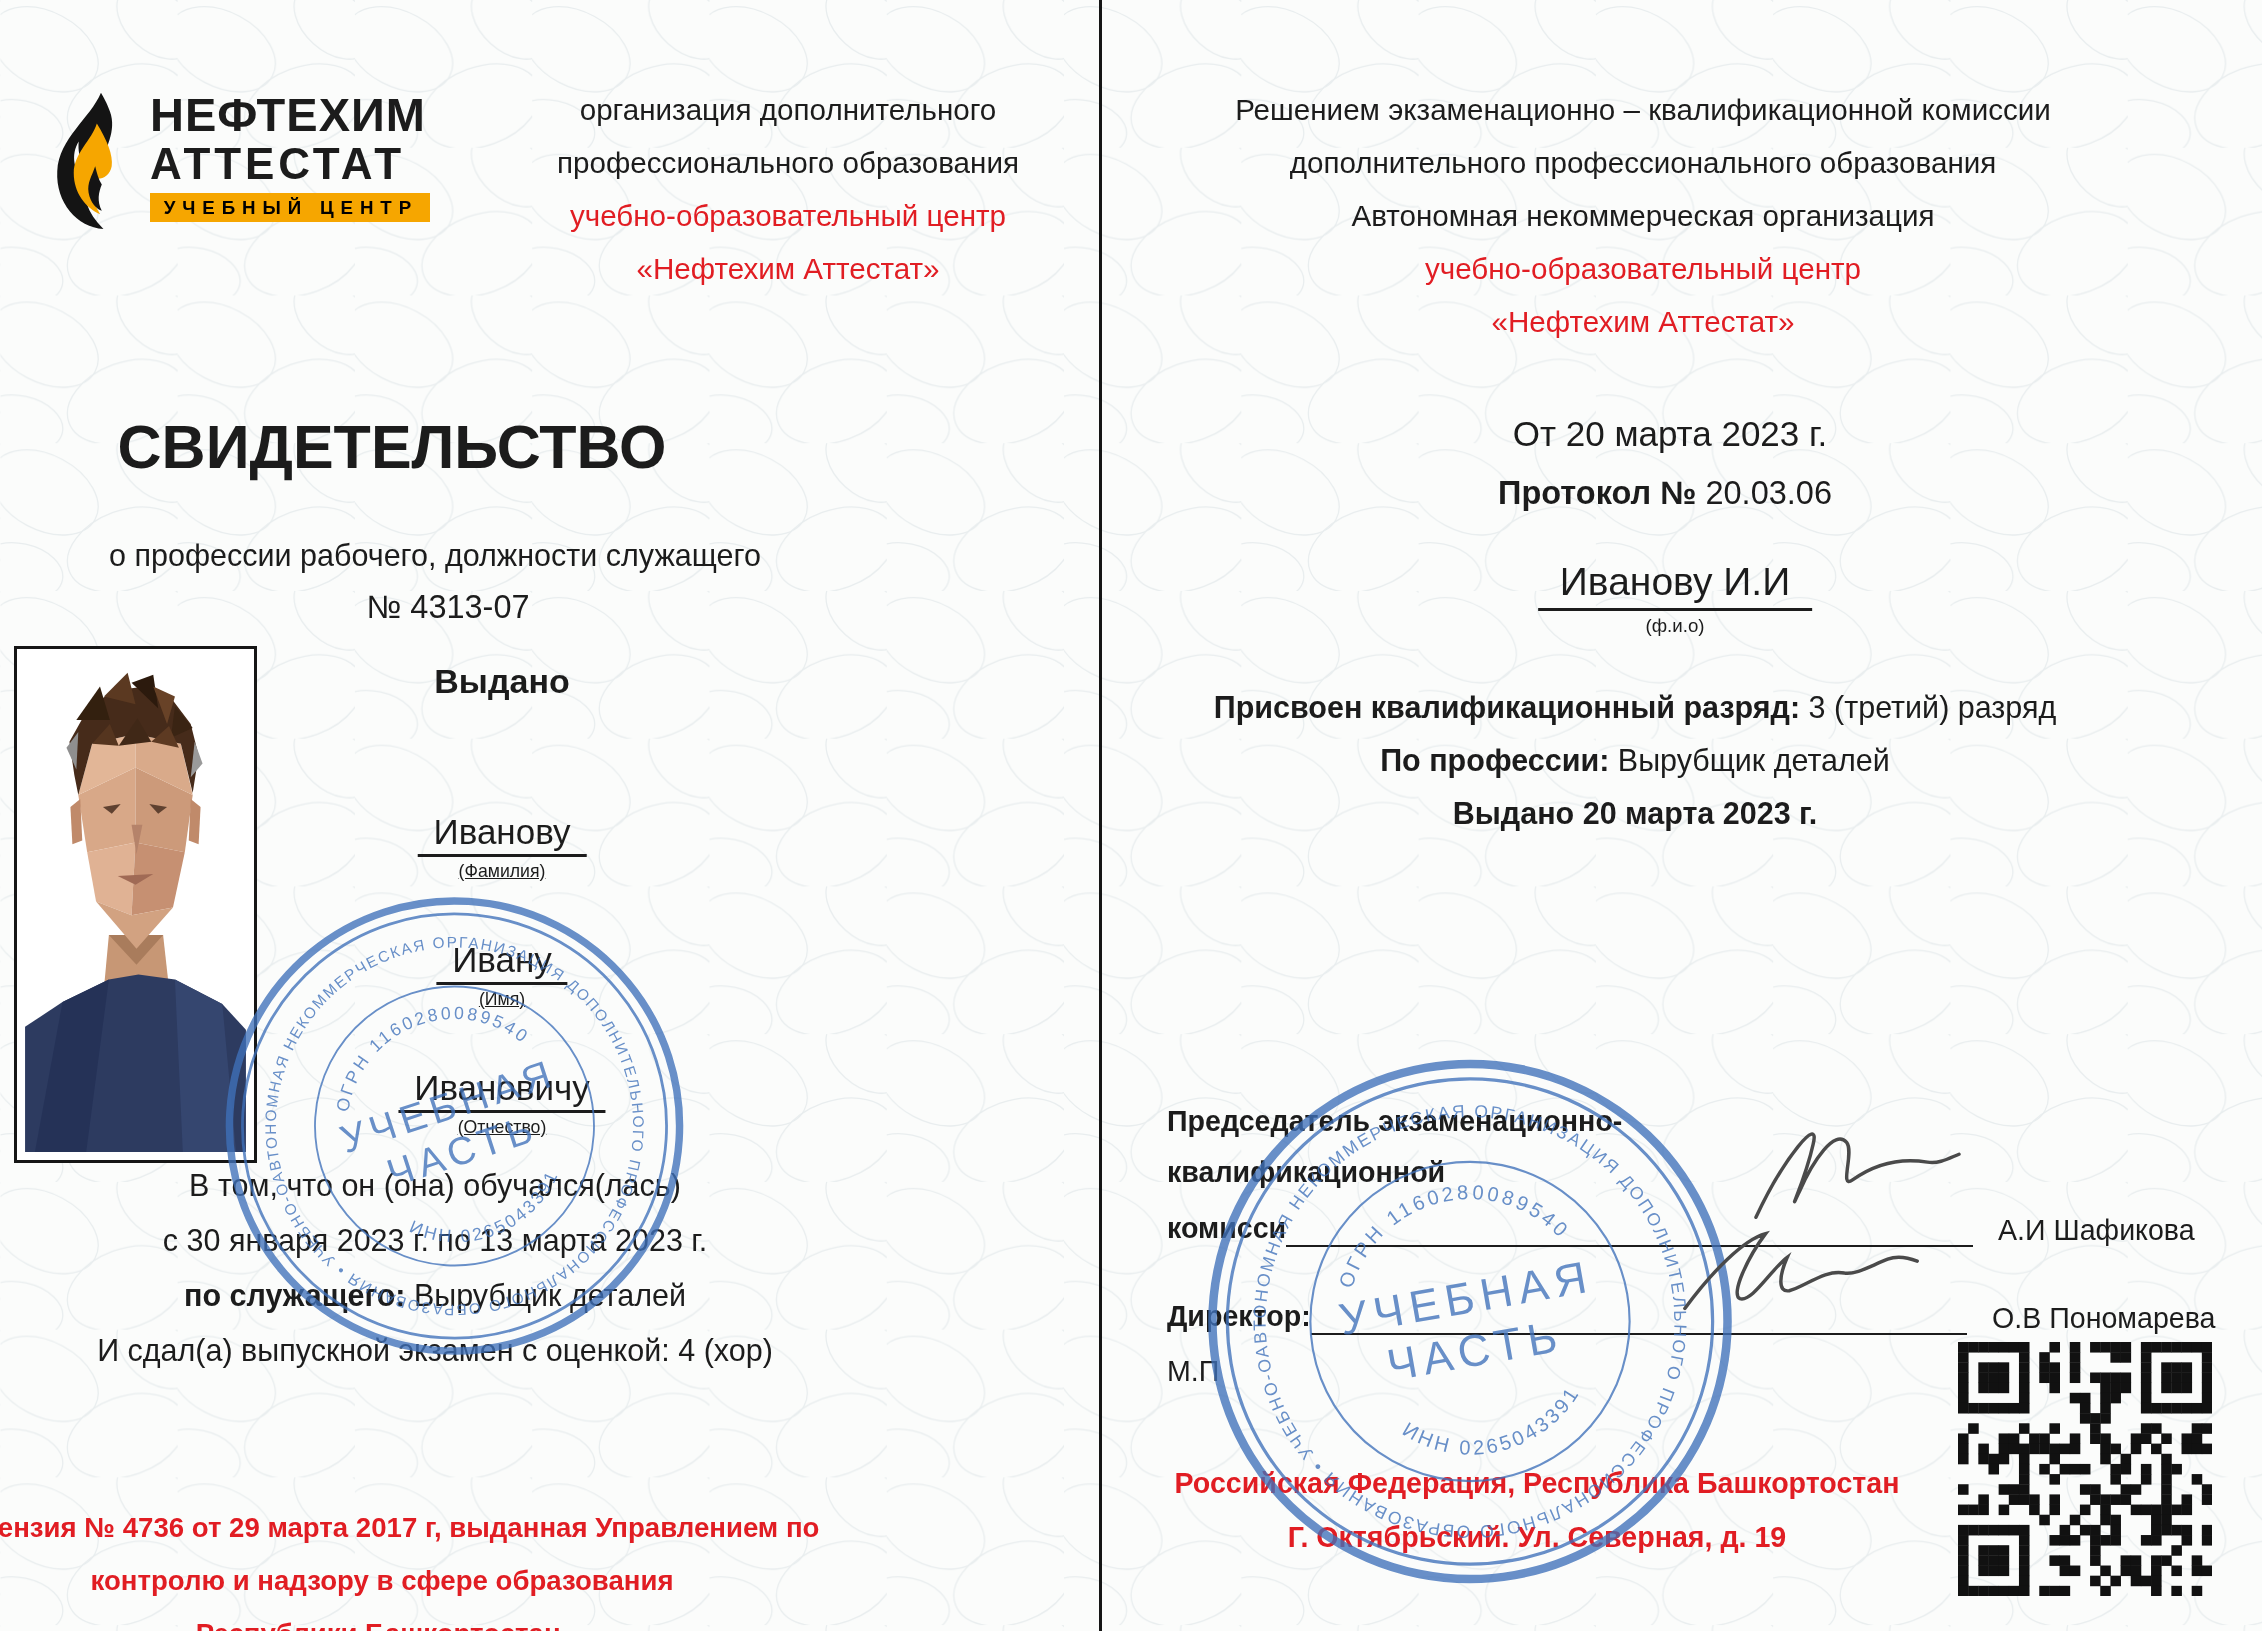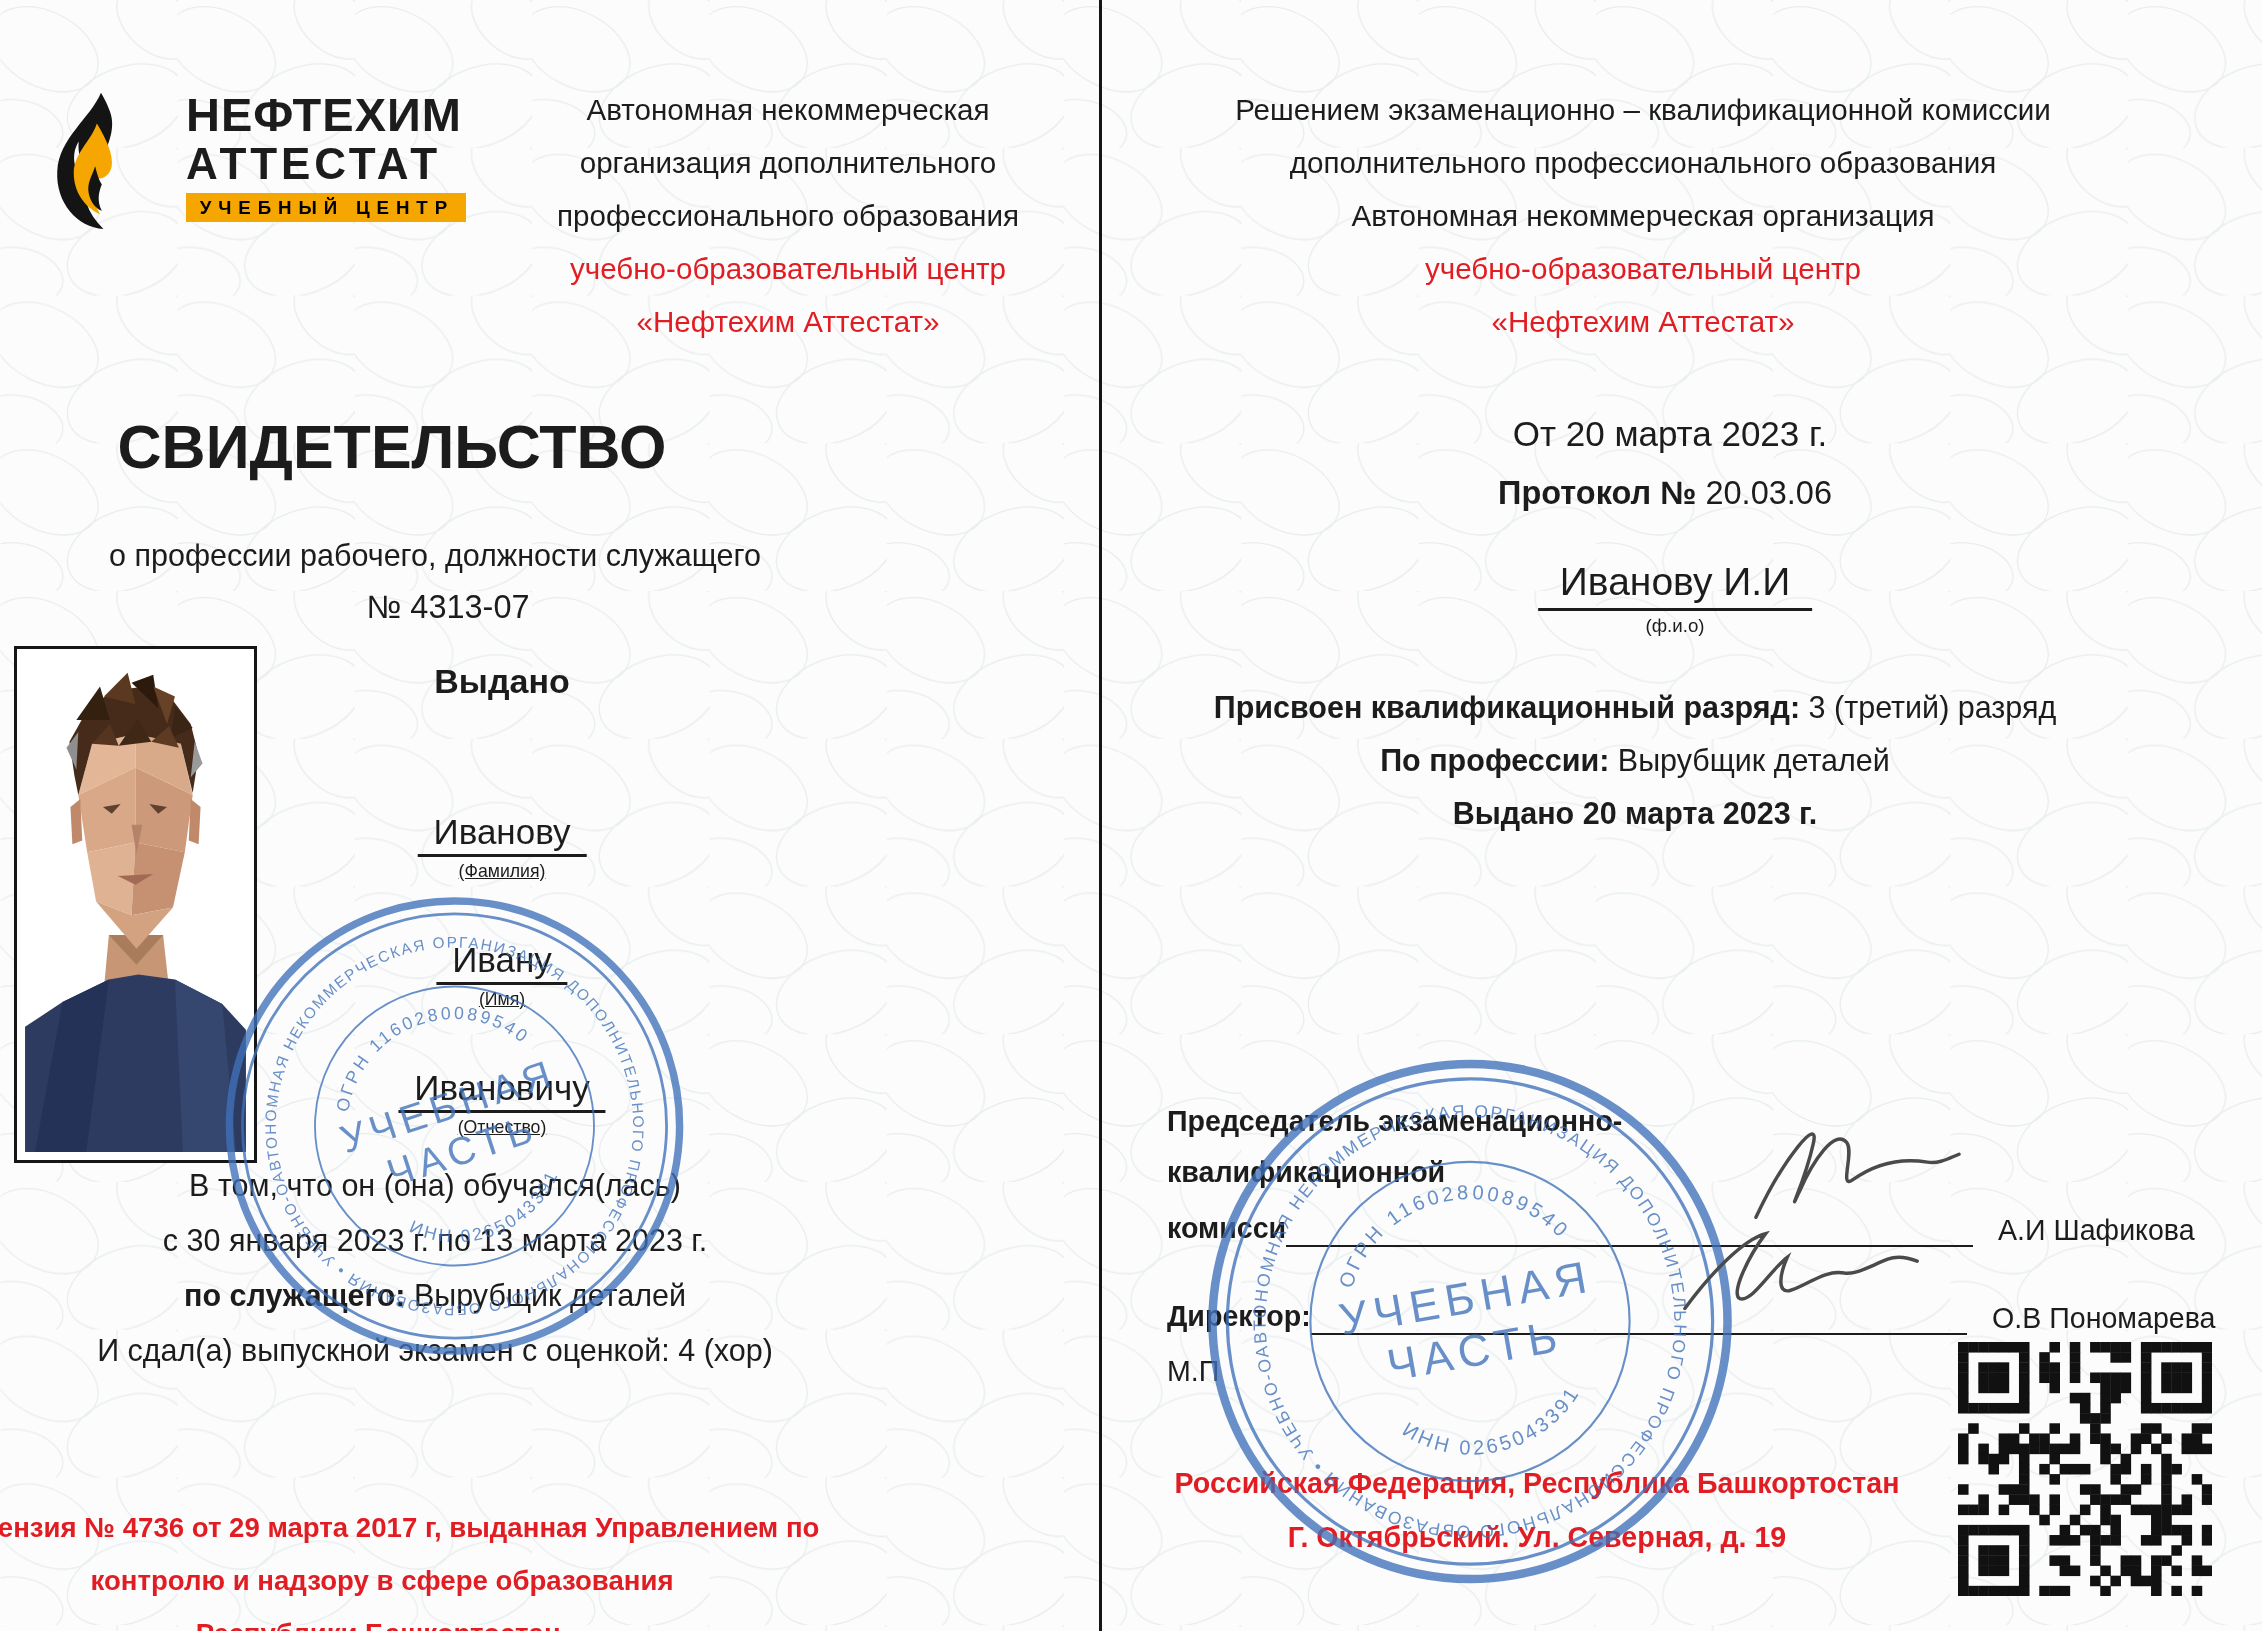--- a/index.html
+++ b/index.html
@@ -7,21 +7,21 @@
   #doc{position:relative;width:2263px;height:1631px;overflow:hidden;}
   .abs{position:absolute;}
   .ctr{transform:translateX(-50%);text-align:center;white-space:nowrap;}
   .red{color:#e11d23;}
   .bold{font-weight:bold;}
   .t30{font-size:29.6px;line-height:53px;}
   .t31{font-size:30.5px;line-height:55px;}
   #bgpat{position:absolute;left:0;top:0;z-index:0;}
   .layer{z-index:2;}
   .divider{position:absolute;left:1099px;top:0;width:3px;height:1631px;background:#151515;z-index:3;}
-  .logo-text{line-height:1;margin-left:36px;}
+  .logo-text{line-height:1;}
   .logo-line1{font-size:47px;font-weight:bold;letter-spacing:1px;display:block;}
   .logo-line2{font-size:44px;font-weight:bold;letter-spacing:3.9px;display:block;margin-top:3.9px;}
   .logo-banner{display:inline-block;margin-top:6.9px;background:#f6a600;color:#000000;font-size:18.7px;font-weight:bold;letter-spacing:6.9px;padding:5.9px 11.8px 4.9px 13.8px;}
   .title{font-size:61px;font-weight:bold;letter-spacing:0px;}
   .photo-frame{border:3.9px solid #161616;background:#ffffff;padding:7.9px;}
   .name-val{font-size:35px;border-bottom:3px solid #1c1c1c;padding:0 15.8px 2px 15.8px;display:inline-block;}
   .name-lab{font-size:17.7px;text-decoration:underline;margin-top:3.9px;}
   .sigrow{display:flex;align-items:flex-end;}
   .sigrow .lab{font-size:28.6px;font-weight:bold;white-space:nowrap;padding-bottom:2px;}
   .sigline{flex:1;border-bottom:2px solid #1c1c1c;height:37px;}
@@ -59,21 +59,20 @@
       <path fill="#f6a600" d="M58,40 C52,60 30,76 30,100 C30,124 44,142 62,150 C52,134 50,120 54,106 C62,110 74,104 76,92 C78,78 70,60 58,40 Z"></path>
       <path fill="#141414" d="M56,92 C52,104 46,112 48,124 C50,136 58,144 64,146 C58,134 60,124 64,114 C60,108 58,100 56,92 Z"></path>
     </svg>
     <div class="abs layer logo-text" style="left:150px;top:91px;">
       <span class="logo-line1">НЕФТЕХИМ</span>
       <span class="logo-line2">АТТЕСТАТ</span>
       <span class="logo-banner">УЧЕБНЫЙ ЦЕНТР</span>
     </div>
 
     <div class="abs layer ctr t30" style="left:788px;top:83px;">
-      <div>Автономная некоммерческая</div>
       <div>организация дополнительного</div>
       <div>профессионального образования</div>
       <div class="red">учебно-образовательный центр</div>
       <div class="red">«Нефтехим Аттестат»</div>
     </div>
 
     <div class="abs layer ctr title" style="left:392px;top:412px;">СВИДЕТЕЛЬСТВО</div>
     <div class="abs layer ctr" style="left:435px;top:538px;font-size:30.5px;">о профессии рабочего, должности служащего</div>
     <div class="abs layer ctr" style="left:448px;top:589px;font-size:32.5px;">№ 4313-07</div>
     <div class="abs layer ctr bold" style="left:502px;top:662px;font-size:34px;">Выдано</div>

